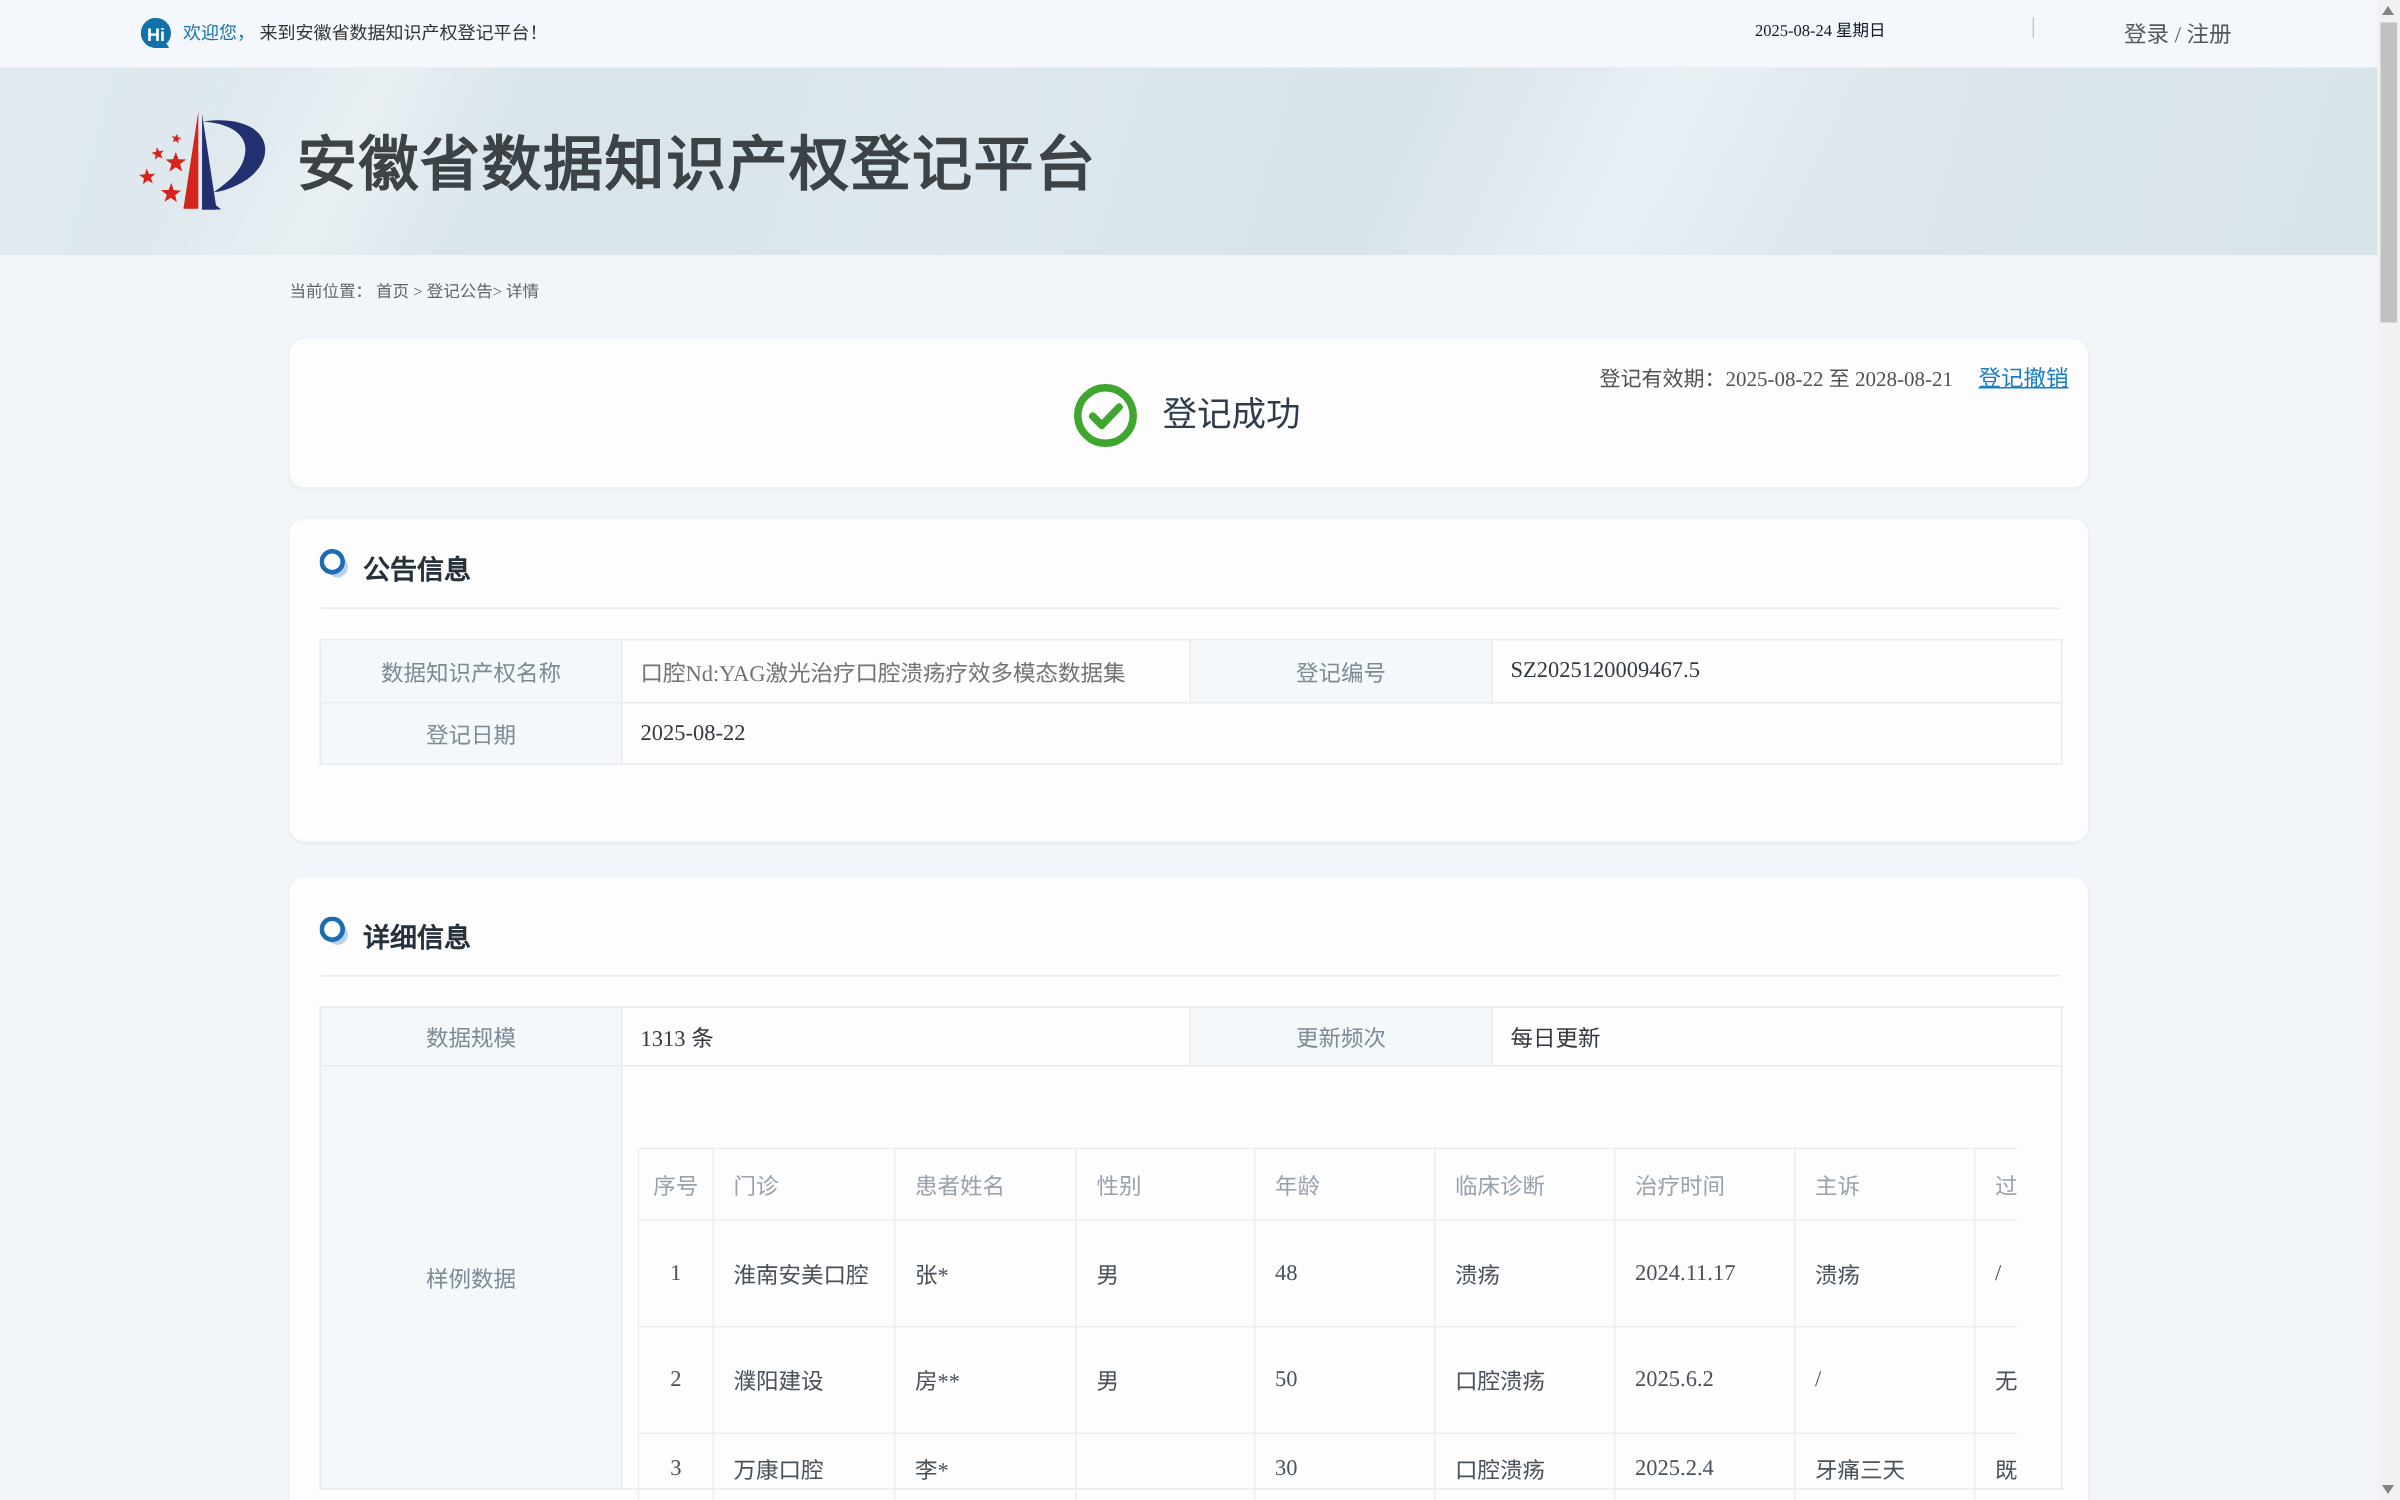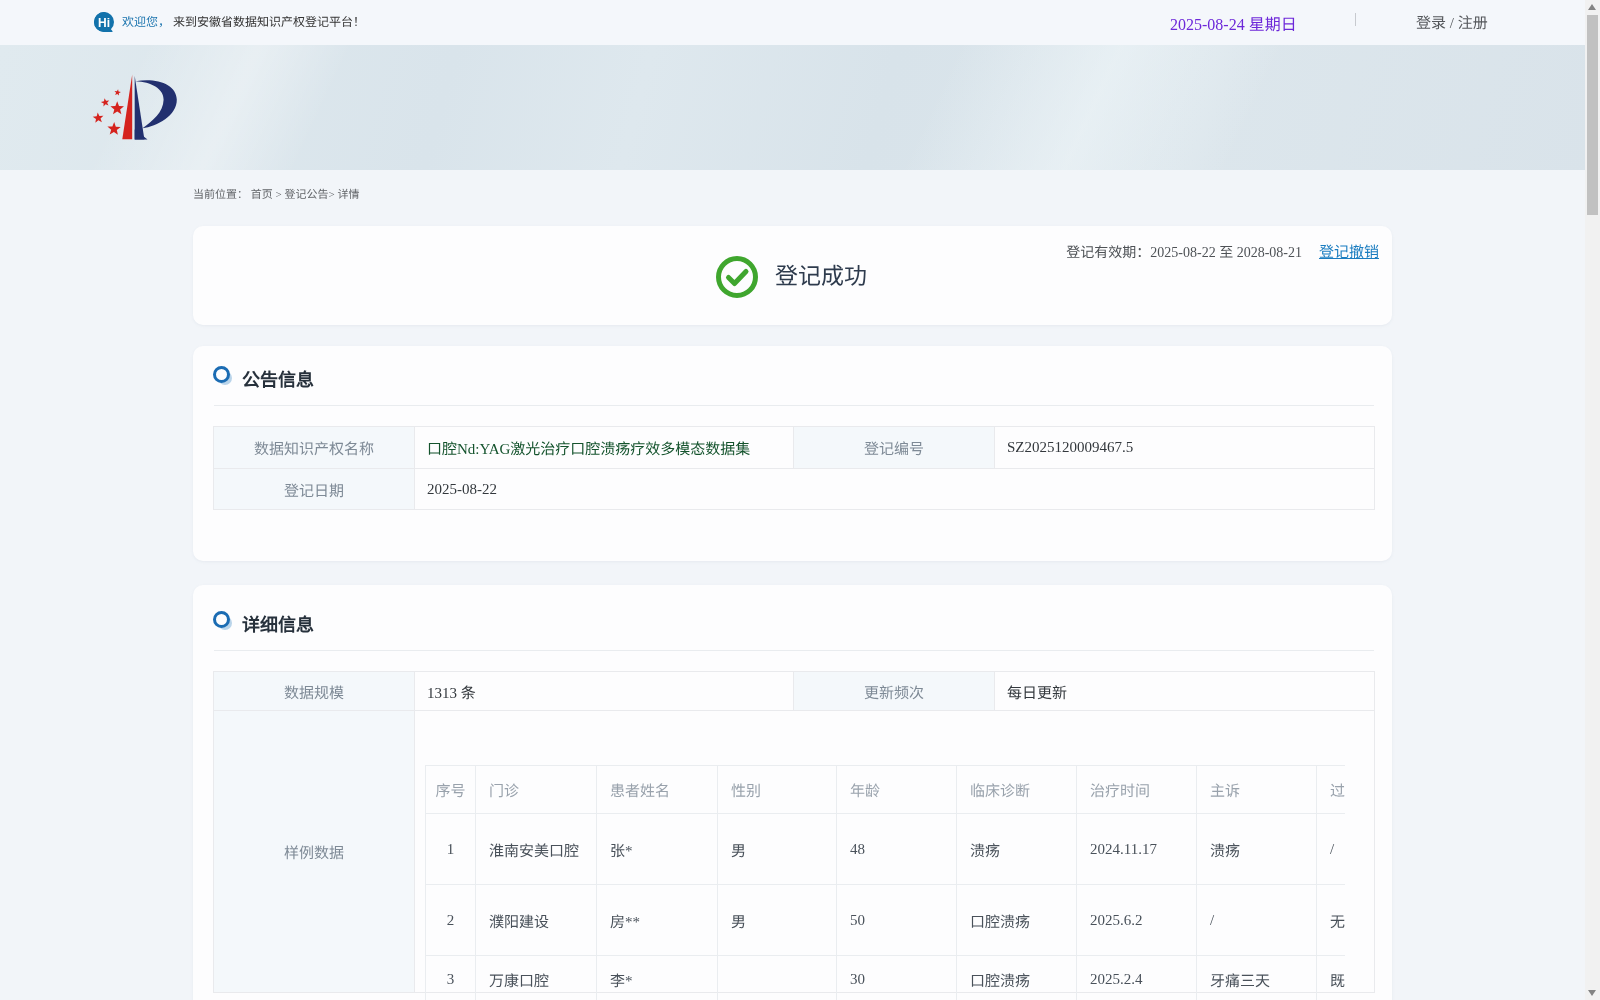--- a/index.html
+++ b/index.html
@@ -5,21 +5,21 @@
 <style>
 * { margin:0; padding:0; box-sizing:border-box; }
 html,body { width:1600px; height:1000px; overflow:hidden; }
 body { font-family:"Liberation Serif", serif; position:relative; background:#f2f5f9; }
 
 
 #topbar { position:absolute; left:0; top:0; width:1600px; height:45px; background:#f4f7fb; }
 #hi { position:absolute; left:93px; top:11px; width:22px; height:22px; }
 #welcome { position:absolute; left:122px; top:12px; font-size:12px; color:#333; white-space:pre; }
 #welcome b { color:#1b74ae; font-weight:normal; }
-#tbdate { position:absolute; left:1170px; top:11px; font-size:16px; color:#6d28d9; }
+#tbdate { position:absolute; left:1170px; top:11px; font-size:11px; color:#0f172a; }
 #tbsep  { position:absolute; left:1354px; top:10px; font-size:15px; color:#b9bdc2; }
 #tblogin{ position:absolute; left:1416px; top:11px; font-size:15px; color:#55585c; }
 
 
 #header { position:absolute; left:0; top:45px; width:1600px; height:125px;
   background:linear-gradient(105deg,#e0eaef 0%,#d9e4eb 28%,#dee8ee 40%,#d8e3ea 55%,#dce6ec 75%,#d9e3ea 100%); overflow:hidden; }
 #header::before { content:""; z-index:0; position:absolute; left:-200px; top:-40px; width:900px; height:300px;
   background:linear-gradient(115deg, rgba(255,255,255,0) 35%, rgba(255,255,255,.35) 46%, rgba(255,255,255,0) 55%); }
 #header::after { content:""; z-index:0; position:absolute; left:650px; top:-40px; width:950px; height:300px;
   background:linear-gradient(115deg, rgba(255,255,255,0) 30%, rgba(244,250,252,.5) 45%, rgba(255,255,255,0) 60%); }
@@ -84,20 +84,21 @@
     <polygon points="33.1,19.2 33.5,21.5 35.9,22.0 33.8,23.2 34.0,25.6 32.3,23.9 30.1,24.9 31.1,22.7 29.5,20.9 31.9,21.2" fill="#d5231e"></polygon>
     <polygon points="19.5,28.2 21.1,30.8 24.2,30.4 22.1,32.8 23.5,35.6 20.6,34.3 18.4,36.5 18.7,33.4 15.9,31.9 19.0,31.2" fill="#d5231e"></polygon>
     <polygon points="32.2,31.3 34.0,36.1 39.0,36.3 35.1,39.4 36.4,44.3 32.2,41.5 28.0,44.3 29.3,39.4 25.4,36.3 30.4,36.1" fill="#d5231e"></polygon>
     <polygon points="12.7,42.4 14.4,46.0 18.4,45.8 15.5,48.5 16.9,52.2 13.4,50.3 10.3,52.8 11.0,48.9 7.7,46.7 11.7,46.2" fill="#d5231e"></polygon>
     <polygon points="29.2,52.0 30.8,56.7 35.7,57.1 31.8,60.0 32.9,64.8 28.9,61.9 24.7,64.5 26.2,59.8 22.4,56.6 27.4,56.6" fill="#d5231e"></polygon>
     <polygon points="47.2,4.5 47.2,69.2 37.3,69.2" fill="#d5231e"></polygon>
     <polygon points="49.7,6.0 49.7,69.6 59.4,69.6" fill="#22306f"></polygon>
     <path d="M50.5,11.2 C72,7.5 91.5,14.5 91.8,29.5 C92.1,45.5 72,56.5 57.5,58.2 C67.5,51 78.3,42.5 78.6,29.8 C78.9,18.5 66,11.8 50.5,11.2 Z" fill="#22306f"></path>
     <polygon points="49.7,59.5 62.5,69.6 49.7,69.6" fill="#22306f"></polygon>
   </svg>
+  <div id="sitename">安徽省数据知识产权登记平台</div>
 </div>
 
 <div id="crumb">当前位置：  首页 &gt; 登记公告&gt; 详情</div>
 
 <div class="card" id="card1">
   <div id="validity">登记有效期：2025-08-22 至 2028-08-21<a>登记撤销</a></div>
   <div id="success">
     <svg width="42" height="42" viewBox="0 0 42 42">
       <circle cx="21" cy="21" r="18.5" fill="none" stroke="#3fa62e" stroke-width="5"></circle>
       <path d="M12.5 21.5 L18.5 27.5 L30 15.5" fill="none" stroke="#3fa62e" stroke-width="5" stroke-linecap="round" stroke-linejoin="round"></path>
@@ -116,21 +117,21 @@
   <table class="info" style="top:80px">
     <colgroup>
         <col style="width:201px">
         <col style="width:379px">
         <col style="width:201px">
         <col style="width:380px">
       </colgroup>
     <tbody>
         <tr style="height:42px">
           <td class="lbl">数据知识产权名称</td>
-          <td class="val" style="color:#14532d">口腔Nd:YAG激光治疗口腔溃疡疗效多模态数据集</td>
+          <td class="val" style="color:#737373">口腔Nd:YAG激光治疗口腔溃疡疗效多模态数据集</td>
           <td class="lbl">登记编号</td>
           <td class="val">SZ2025120009467.5</td>
         </tr>
     <tr style="height:41px">
           <td class="lbl">登记日期</td>
           <td class="val" colspan="3">2025-08-22</td>
         </tr>
   </tbody>
     </table>
 </div>

